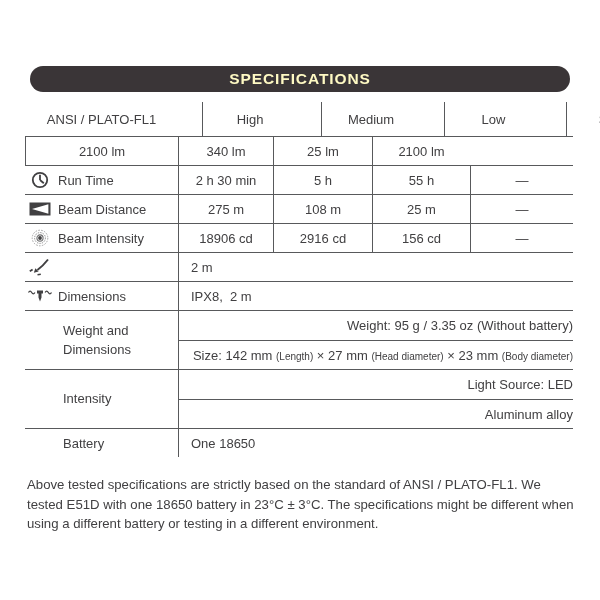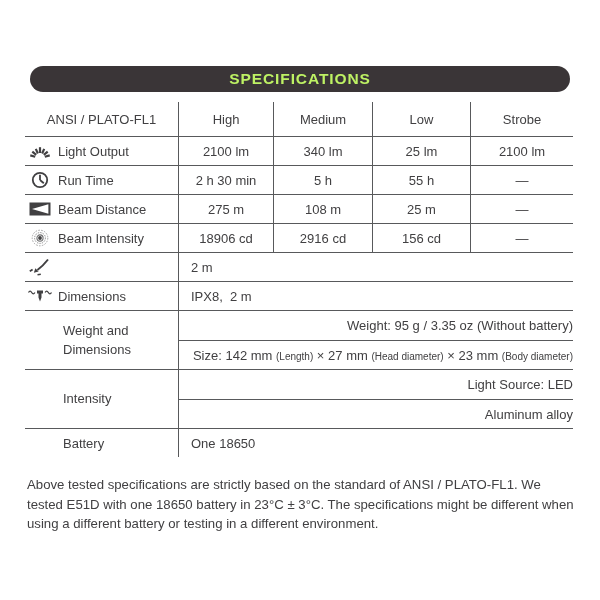--- a/index.html
+++ b/index.html
@@ -4,27 +4,27 @@
 <style>
   * { margin:0; padding:0; box-sizing:border-box; }
   html,body { width:600px; height:600px; background:#ffffff; overflow:hidden;
               font-family:"Liberation Sans", sans-serif; }
   :root { --title-bg:#3a3537; --border:#58595b; --text:#414042; }
 
   .page { position:relative; width:600px; height:600px; background:#fff; }
 
   .title-bar { margin:66px 0 0 30px; width:540px; height:26px; border-radius:13px;
                background:var(--title-bg); display:flex; align-items:center; justify-content:center; }
-  .title-bar span { color:#bef264; font-size:15.5px; font-weight:bold; letter-spacing:0.9px; }
+  .title-bar span { color:#fef9c3; font-size:15.5px; font-weight:bold; letter-spacing:0.9px; }
 
   .spec-table { margin:10px 0 0 25px; width:548px; color:var(--text); font-size:13px; }
 
   .row { display:grid; grid-template-columns:153px 95px 99px 98px 103px; height:29px;
          border-top:1px solid var(--border); }
-  .header-row { height:34px; border-top:none; }
+  .header-row { height:34px; border-top:none;gap:24px; }
   .cell { display:flex; align-items:center; justify-content:center; overflow:hidden; }
   .v { border-left:1px solid var(--border); }
   .label-cell { justify-content:flex-start; padding-left:2px; gap:5px; }
   .header-label { justify-content:center; padding-left:0; }
 
   .span-row { display:grid; grid-template-columns:153px 395px; height:29px;
               border-top:1px solid var(--border); }
   .span-val { display:flex; align-items:center; padding-left:12px;
               border-left:1px solid var(--border); white-space:pre-wrap; }
 
@@ -56,34 +56,20 @@
 
     <div class="row header-row">
       <div class="cell label-cell header-label">ANSI / PLATO-FL1</div>
       <div class="cell v">High</div>
       <div class="cell v">Medium</div>
       <div class="cell v">Low</div>
       <div class="cell v">Strobe</div>
     </div>
 
     <div class="row">
-      <div class="cell label-cell">
-        <svg class="icon" viewBox="0 0 26 18">
-          <g stroke="#414042" stroke-width="2.2" fill="none">
-            <line x1="8.2" y1="14.7" x2="3.3" y2="13.4"></line>
-            <line x1="9.2" y1="12.8" x2="5.3" y2="9.6"></line>
-            <line x1="10.9" y1="11.5" x2="8.8" y2="6.9"></line>
-            <line x1="13" y1="11" x2="13" y2="5.2"></line>
-            <line x1="15.1" y1="11.5" x2="17.2" y2="6.9"></line>
-            <line x1="16.8" y1="12.8" x2="20.7" y2="9.6"></line>
-            <line x1="17.8" y1="14.7" x2="22.7" y2="13.4"></line>
-          </g>
-        </svg>
-        <span>Light Output</span>
-      </div>
       <div class="cell v">2100 lm</div>
       <div class="cell v">340 lm</div>
       <div class="cell v">25 lm</div>
       <div class="cell v">2100 lm</div>
     </div>
 
     <div class="row">
       <div class="cell label-cell">
         <svg class="icon" viewBox="0 0 26 18">
           <circle cx="13" cy="9" r="7.2" fill="none" stroke="#414042" stroke-width="1.8"></circle>

